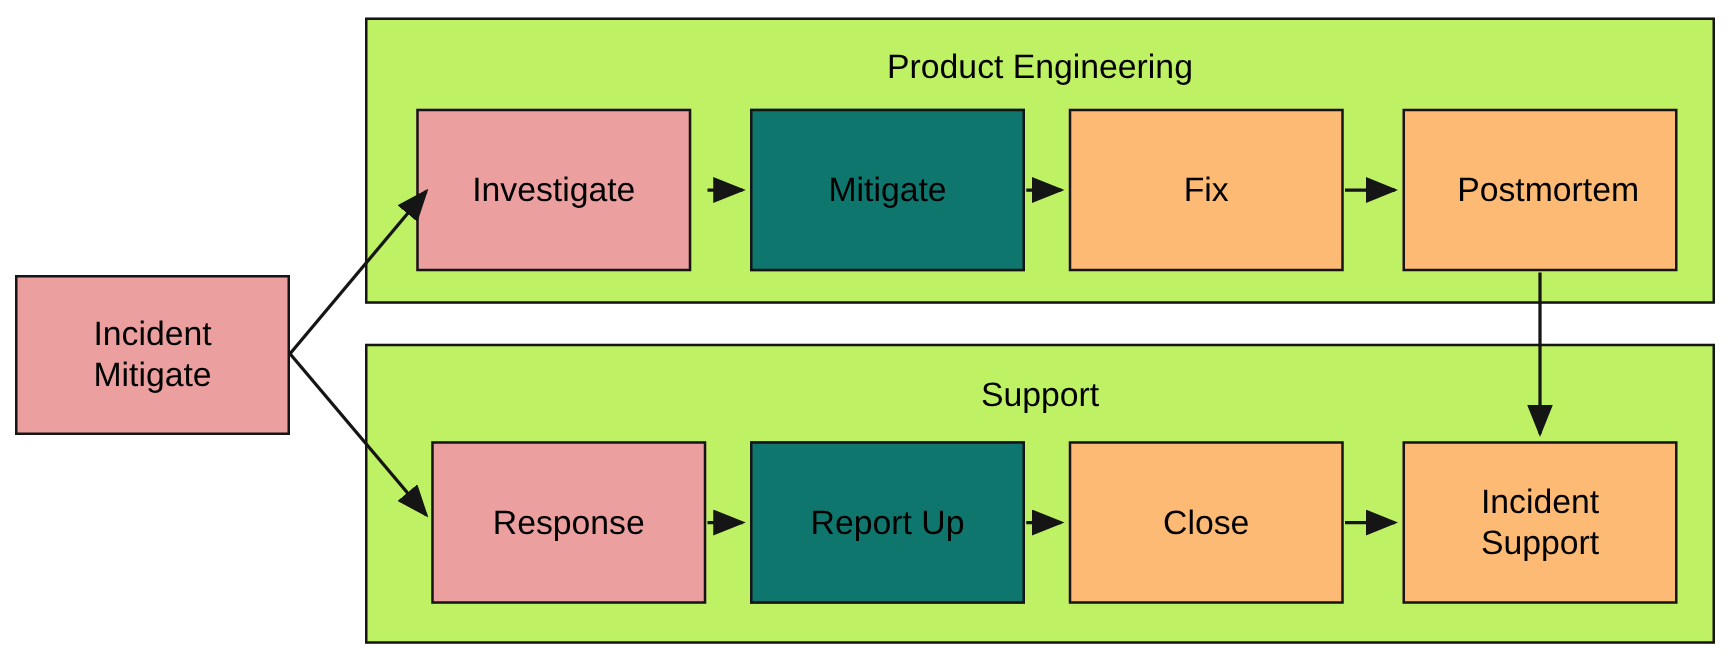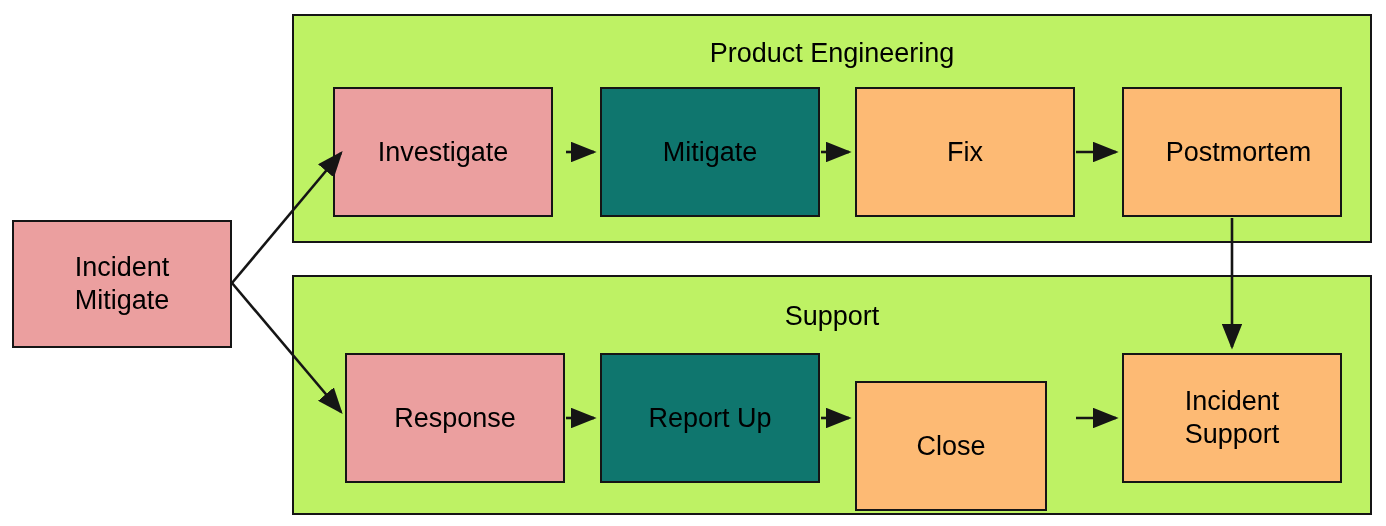--- a/index.html
+++ b/index.html
@@ -106,21 +106,21 @@
       <span>Response</span>
     </div>
   </div>
 
   <div class="node fill-yellow" style="left:600px; top:353px; width:220px; height:130px;">
     <div>
       <span>Report Up</span>
     </div>
   </div>
 
-  <div class="node fill-green" style="left:855px; top:353px; width:192px; height:130px;margin-top:28px;">
+  <div class="node fill-green" style="left:855px; top:353px; width:220px; height:130px;">
     <div>
       <span>Close</span>
     </div>
   </div>
 
   <div class="node fill-green" style="left:1122px; top:353px; width:220px; height:130px;">
     <div>
       <span>Incident</span>
       <span>Support</span>
     </div>

